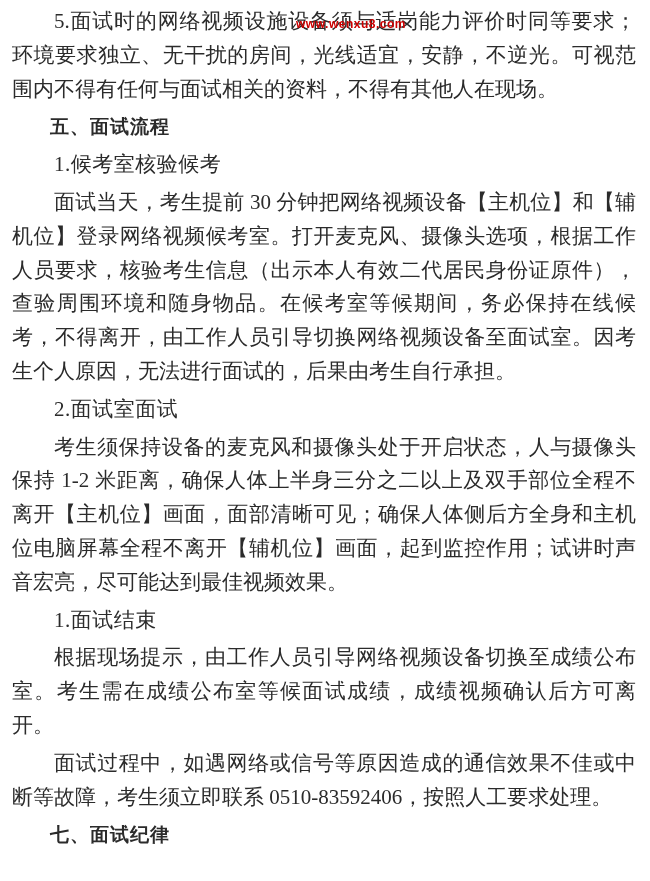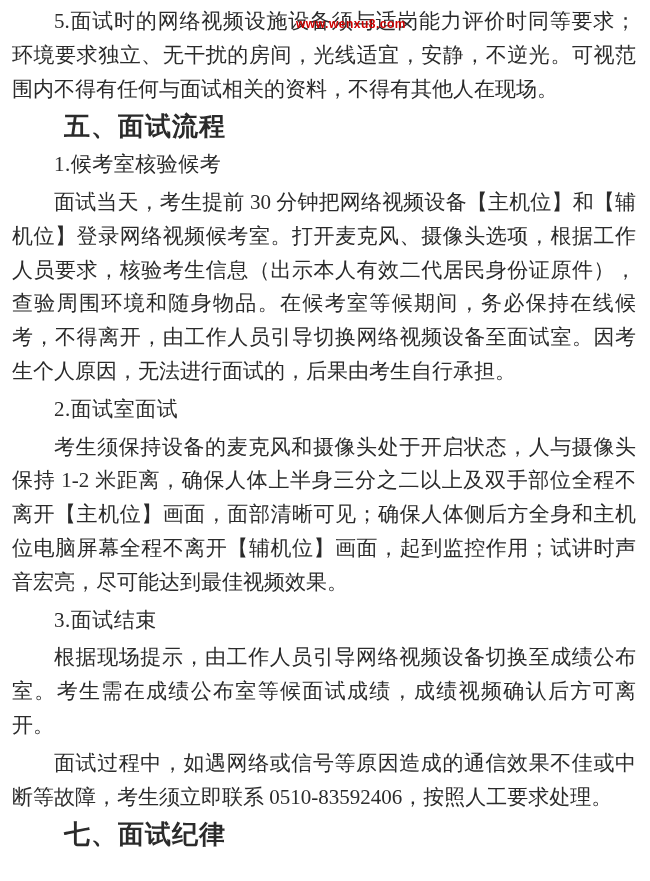--- a/index.html
+++ b/index.html
@@ -30,21 +30,21 @@
     font-family: Liberation Serif, serif;
   }
   .para-body {
     text-indent: 2em;
   }
   .para-heading {
     text-indent: 2em;
     text-align: left !important;
     font-weight: bold;
     font-family: "Liberation Sans", "DejaVu Sans", sans-serif;
-    font-size: 26px;
+    font-size: 19px;
     letter-spacing: 1px;
   }
   .para-subheading {
     text-indent: 2em;
     text-align: left;
     letter-spacing: 0.5px;
   }
   .watermark {
     position: absolute;
     top: 8px;
@@ -63,18 +63,18 @@
 
 <div class="page">
   <span class="watermark">www.wenxu8.com</span>
   <div class="doc-body">
       <p class="para-body">5.面试时的网络视频设施设备须与适岗能力评价时同等要求；环境要求独立、无干扰的房间，光线适宜，安静，不逆光。可视范围内不得有任何与面试相关的资料，不得有其他人在现场。</p>
       <p class="para-heading">五、面试流程</p>
       <p class="para-subheading">1.候考室核验候考</p>
       <p class="para-body">面试当天，考生提前 30 分钟把网络视频设备【主机位】和【辅机位】登录网络视频候考室。打开麦克风、摄像头选项，根据工作人员要求，核验考生信息（出示本人有效二代居民身份证原件），查验周围环境和随身物品。在候考室等候期间，务必保持在线候考，不得离开，由工作人员引导切换网络视频设备至面试室。因考生个人原因，无法进行面试的，后果由考生自行承担。</p>
       <p class="para-subheading">2.面试室面试</p>
       <p class="para-body">考生须保持设备的麦克风和摄像头处于开启状态，人与摄像头保持 1-2 米距离，确保人体上半身三分之二以上及双手部位全程不离开【主机位】画面，面部清晰可见；确保人体侧后方全身和主机位电脑屏幕全程不离开【辅机位】画面，起到监控作用；试讲时声音宏亮，尽可能达到最佳视频效果。</p>
-      <p class="para-subheading">3.面试结束</p>
+      <p class="para-subheading">1.面试结束</p>
       <p class="para-body">根据现场提示，由工作人员引导网络视频设备切换至成绩公布室。考生需在成绩公布室等候面试成绩，成绩视频确认后方可离开。</p>
       <p class="para-body">面试过程中，如遇网络或信号等原因造成的通信效果不佳或中断等故障，考生须立即联系 0510-83592406，按照人工要求处理。</p>
       <p class="para-heading">七、面试纪律</p>
     </div>
 </div>
 
 </body></html>

